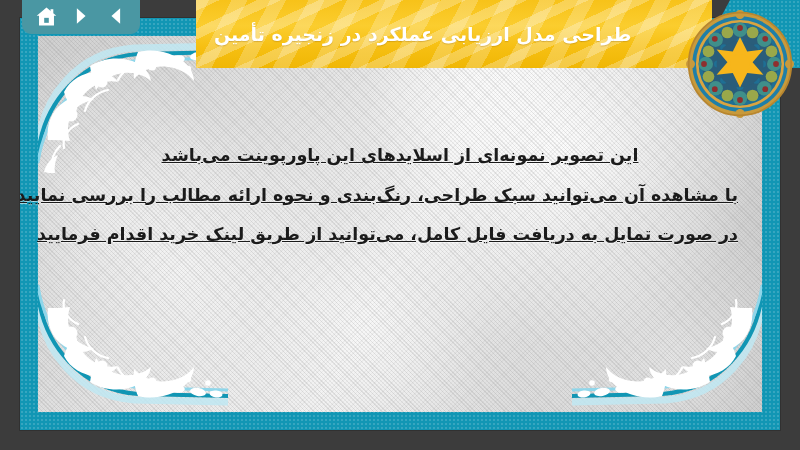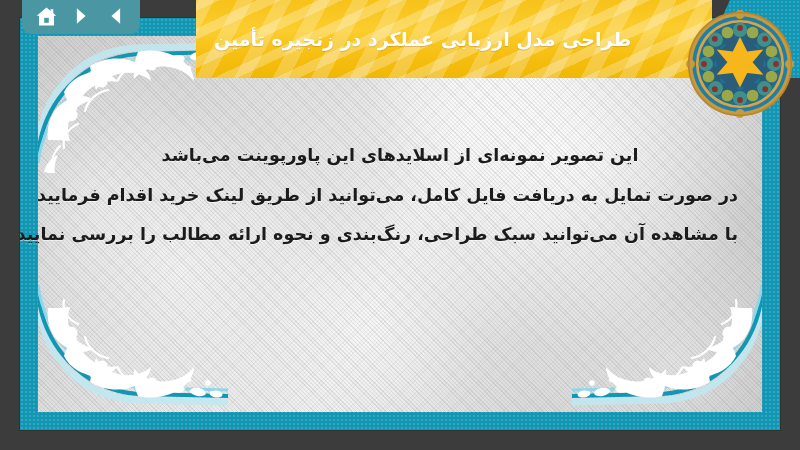--- a/index.html
+++ b/index.html
@@ -75,21 +75,21 @@
   
   .corner{position:absolute;width:190px;height:150px;pointer-events:none;z-index:6;}
   .corner svg{width:100%;height:100%;display:block;}
   .c-tl{left:18px;top:18px;}
   .c-bl{left:18px;bottom:18px;transform:scaleY(-1);}
   .c-br{right:18px;bottom:18px;transform:scale(-1,-1);}
 
   
   .title-wrap{
     position:absolute;left:196px;top:0;
-    height:78px;width:604px;
+    height:68px;width:604px;
     z-index:30;
     display:flex;align-items:stretch;
   }
   .title-tab{
     position:relative;
     width:88px;
     background:#1196b4;
     clip-path:polygon(100% 0, 100% 100%, 18px 100%, 0 50%, 18px 0);
   }
   .title-tab::before{
@@ -145,20 +145,21 @@
     direction:rtl;text-align:center;
   }
   .body-line{
     color:#1b1b1b;
     font-size:17.5px;
     line-height:1.52;
     font-weight:700;
     margin:0 0 13px 0;
     white-space:nowrap;
     text-shadow:0 1px 0 rgba(255,255,255,.55);
+    text-decoration:underline;
   }
   .body-line:last-child{margin-bottom:0;}
 </style>
 </head>
 <body>
 
 <div id="app">
 
   <div class="slide">
 
@@ -251,22 +252,22 @@
         <g fill="none" stroke="#ffffff" stroke-width="2.2" stroke-linecap="round">
           <path d="M40 88 c-10 4-16 14-14 24"></path>
           <path d="M70 54 c-11 2-20 10-23 21"></path>
           <path d="M108 28 c-12 0-23 6-28 16"></path>
         </g>
       </svg>
     </div>
 
     <div class="body-text">
       <p class="body-line">این تصویر نمونه‌ای از اسلایدهای این پاورپوینت می‌باشد</p>
+      <p class="body-line">با مشاهده آن می‌توانید سبک طراحی، رنگ‌بندی و نحوه ارائه مطالب را بررسی نمایید</p>
       <p class="body-line">در صورت تمایل به دریافت فایل کامل، می‌توانید از طریق لینک خرید اقدام فرمایید</p>
-      <p class="body-line">با مشاهده آن می‌توانید سبک طراحی، رنگ‌بندی و نحوه ارائه مطالب را بررسی نمایید</p>
     </div>
 
   </div>
 
   <div class="title-wrap">
     <div class="title-tab"></div>
     <div class="title-band">
       <div class="title-line">طراحی مدل ارزیابی عملکرد در زنجیره تأمین</div>
     </div>
   </div>

